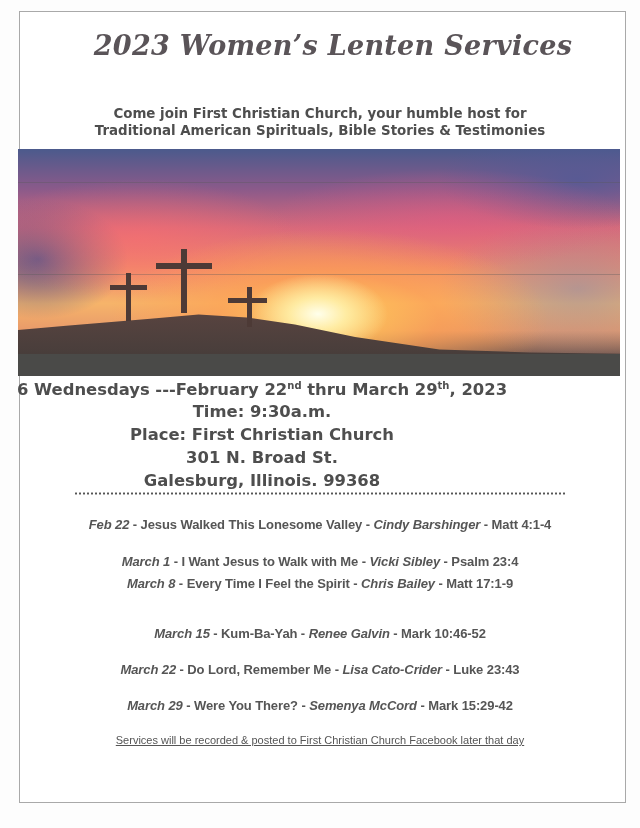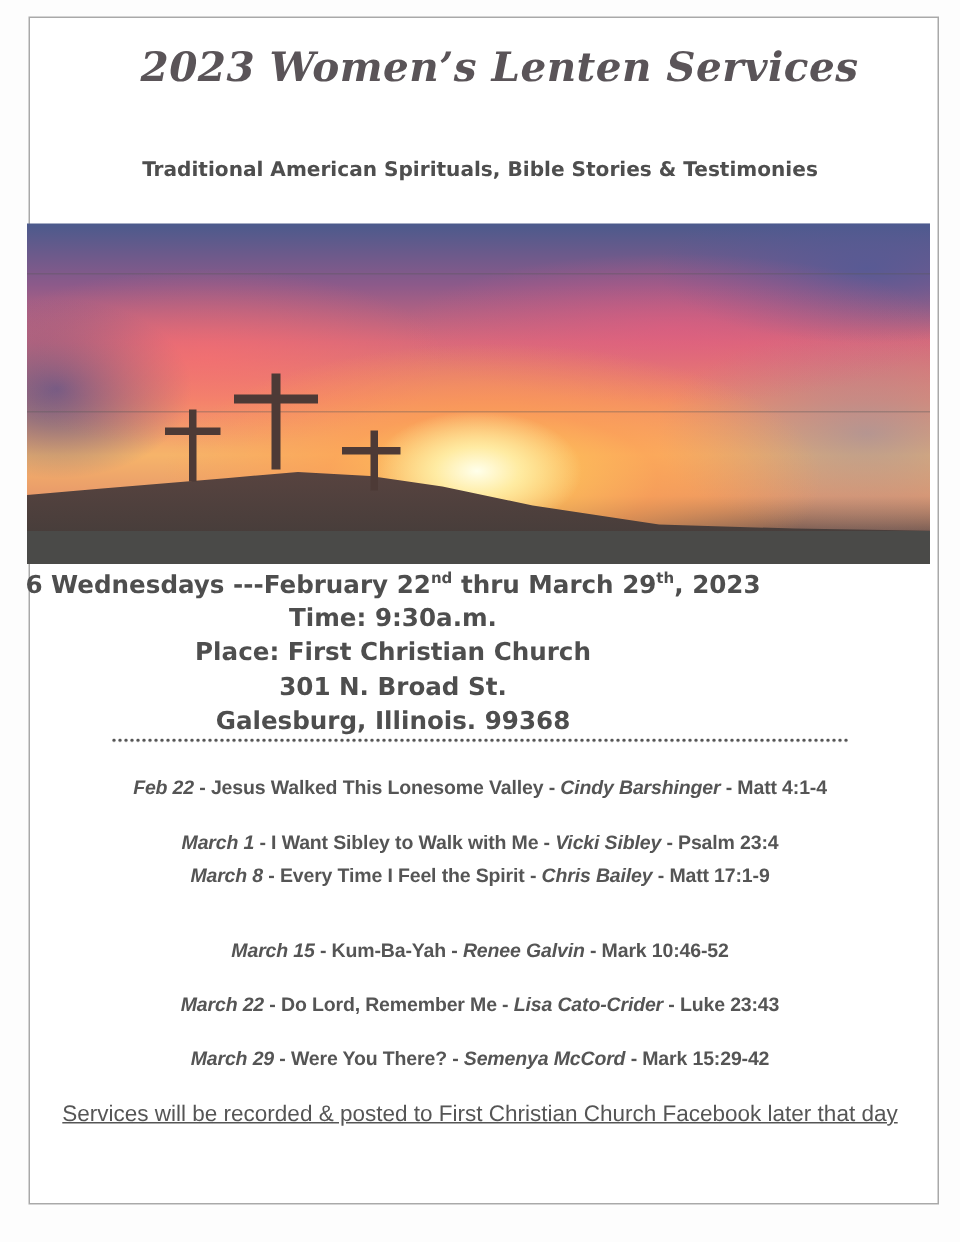--- a/index.html
+++ b/index.html
@@ -63,32 +63,33 @@
 
   .schedule-row {
     position: absolute; left: 0; width: 640px; text-align: center;
     font-family: "Liberation Sans", sans-serif; font-weight: bold;
     font-size: 13px; color: #555555; letter-spacing: -0.1px;
   }
   .schedule-row .date, .schedule-row .leader { font-style: italic; }
 
   .footer-note {
     position: absolute; left: 0; top: 734px; width: 640px; text-align: center;
-    font-family: "Liberation Sans", sans-serif; font-size: 15px; color: #555;
+    font-family: "Liberation Sans", sans-serif; font-size: 11px; color: #555;
     text-decoration: underline;
   }
 </style>
 </head>
 <body>
 
 <div class="frame"></div>
 
 <div class="title">2023 Women’s Lenten Services</div>
 
 <div class="subtitle">
+  <div>Come join First Christian Church, your humble host for</div>
   <div>Traditional American Spirituals, Bible Stories &amp; Testimonies</div>
 </div>
 
 <div class="hero">
   <div class="scanline" style="top:33px"></div>
   <div class="scanline" style="top:125px"></div>
   <div class="hill"></div>
   <div class="ground"></div>
 
   <div class="cross" style="left:108px; top:124px; width:5px; height:48px;"></div>
@@ -108,21 +109,21 @@
 <div class="info" style="top:425px;">Place: First Christian Church</div>
 <div class="info" style="top:448px;">301 N. Broad St.</div>
 <div class="info" style="top:471px;">Galesburg, Illinois. 99368</div>
 
 <div class="dots"></div>
 
 <div class="schedule-row" style="top:517px;">
   <span class="date">Feb 22</span><span> - </span><span>Jesus Walked This Lonesome Valley</span><span> - </span><span class="leader">Cindy Barshinger</span><span> - </span><span>Matt 4:1-4</span>
 </div>
 <div class="schedule-row" style="top:554px;">
-  <span class="date">March 1</span><span> - </span><span>I Want Sibley to Walk with Me</span><span> - </span><span class="leader">Vicki Sibley</span><span> - </span><span>Psalm 23:4</span>
+  <span class="date">March 1</span><span> - </span><span>I Want Jesus to Walk with Me</span><span> - </span><span class="leader">Vicki Sibley</span><span> - </span><span>Psalm 23:4</span>
 </div>
 <div class="schedule-row" style="top:576px;">
   <span class="date">March 8</span><span> - </span><span>Every Time I Feel the Spirit</span><span> - </span><span class="leader">Chris Bailey</span><span> - </span><span>Matt 17:1-9</span>
 </div>
 <div class="schedule-row" style="top:626px;">
   <span class="date">March 15</span><span> - </span><span>Kum-Ba-Yah</span><span> - </span><span class="leader">Renee Galvin</span><span> - </span><span>Mark 10:46-52</span>
 </div>
 <div class="schedule-row" style="top:662px;">
   <span class="date">March 22</span><span> - </span><span>Do Lord, Remember Me</span><span> - </span><span class="leader">Lisa Cato-Crider</span><span> - </span><span>Luke 23:43</span>
 </div>

